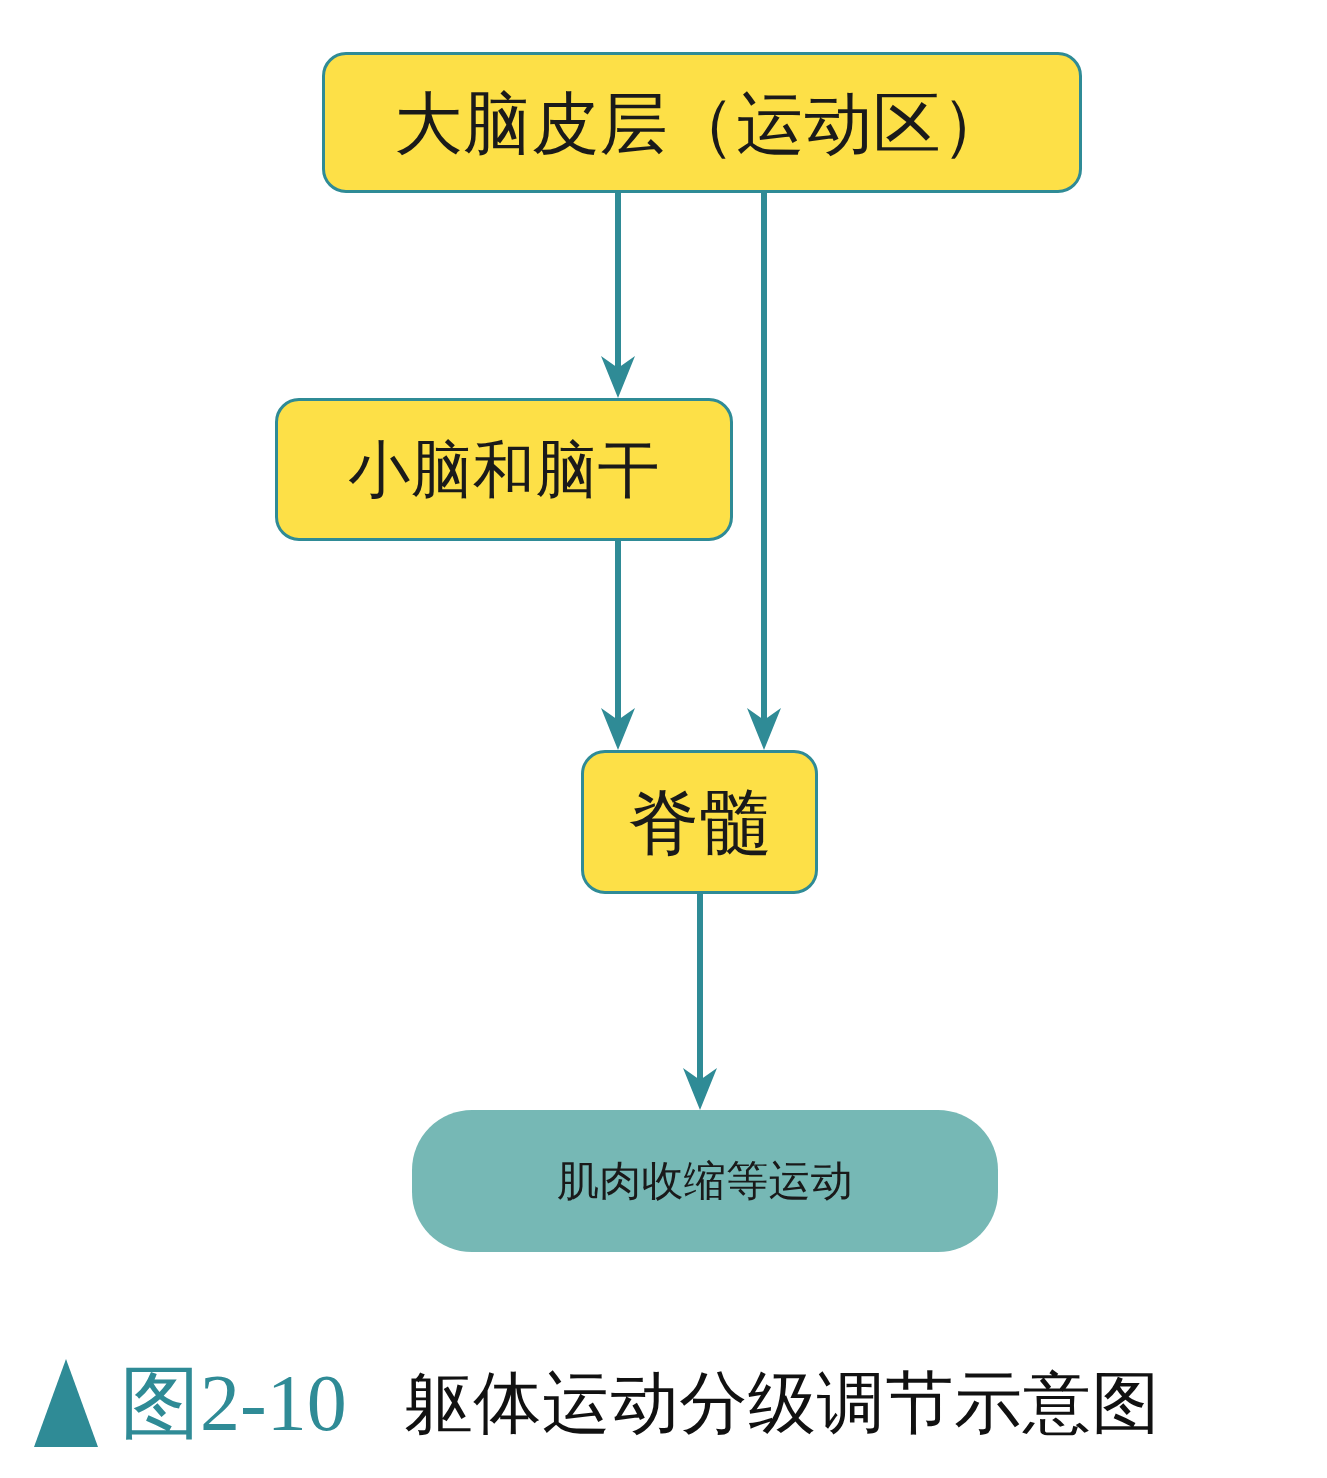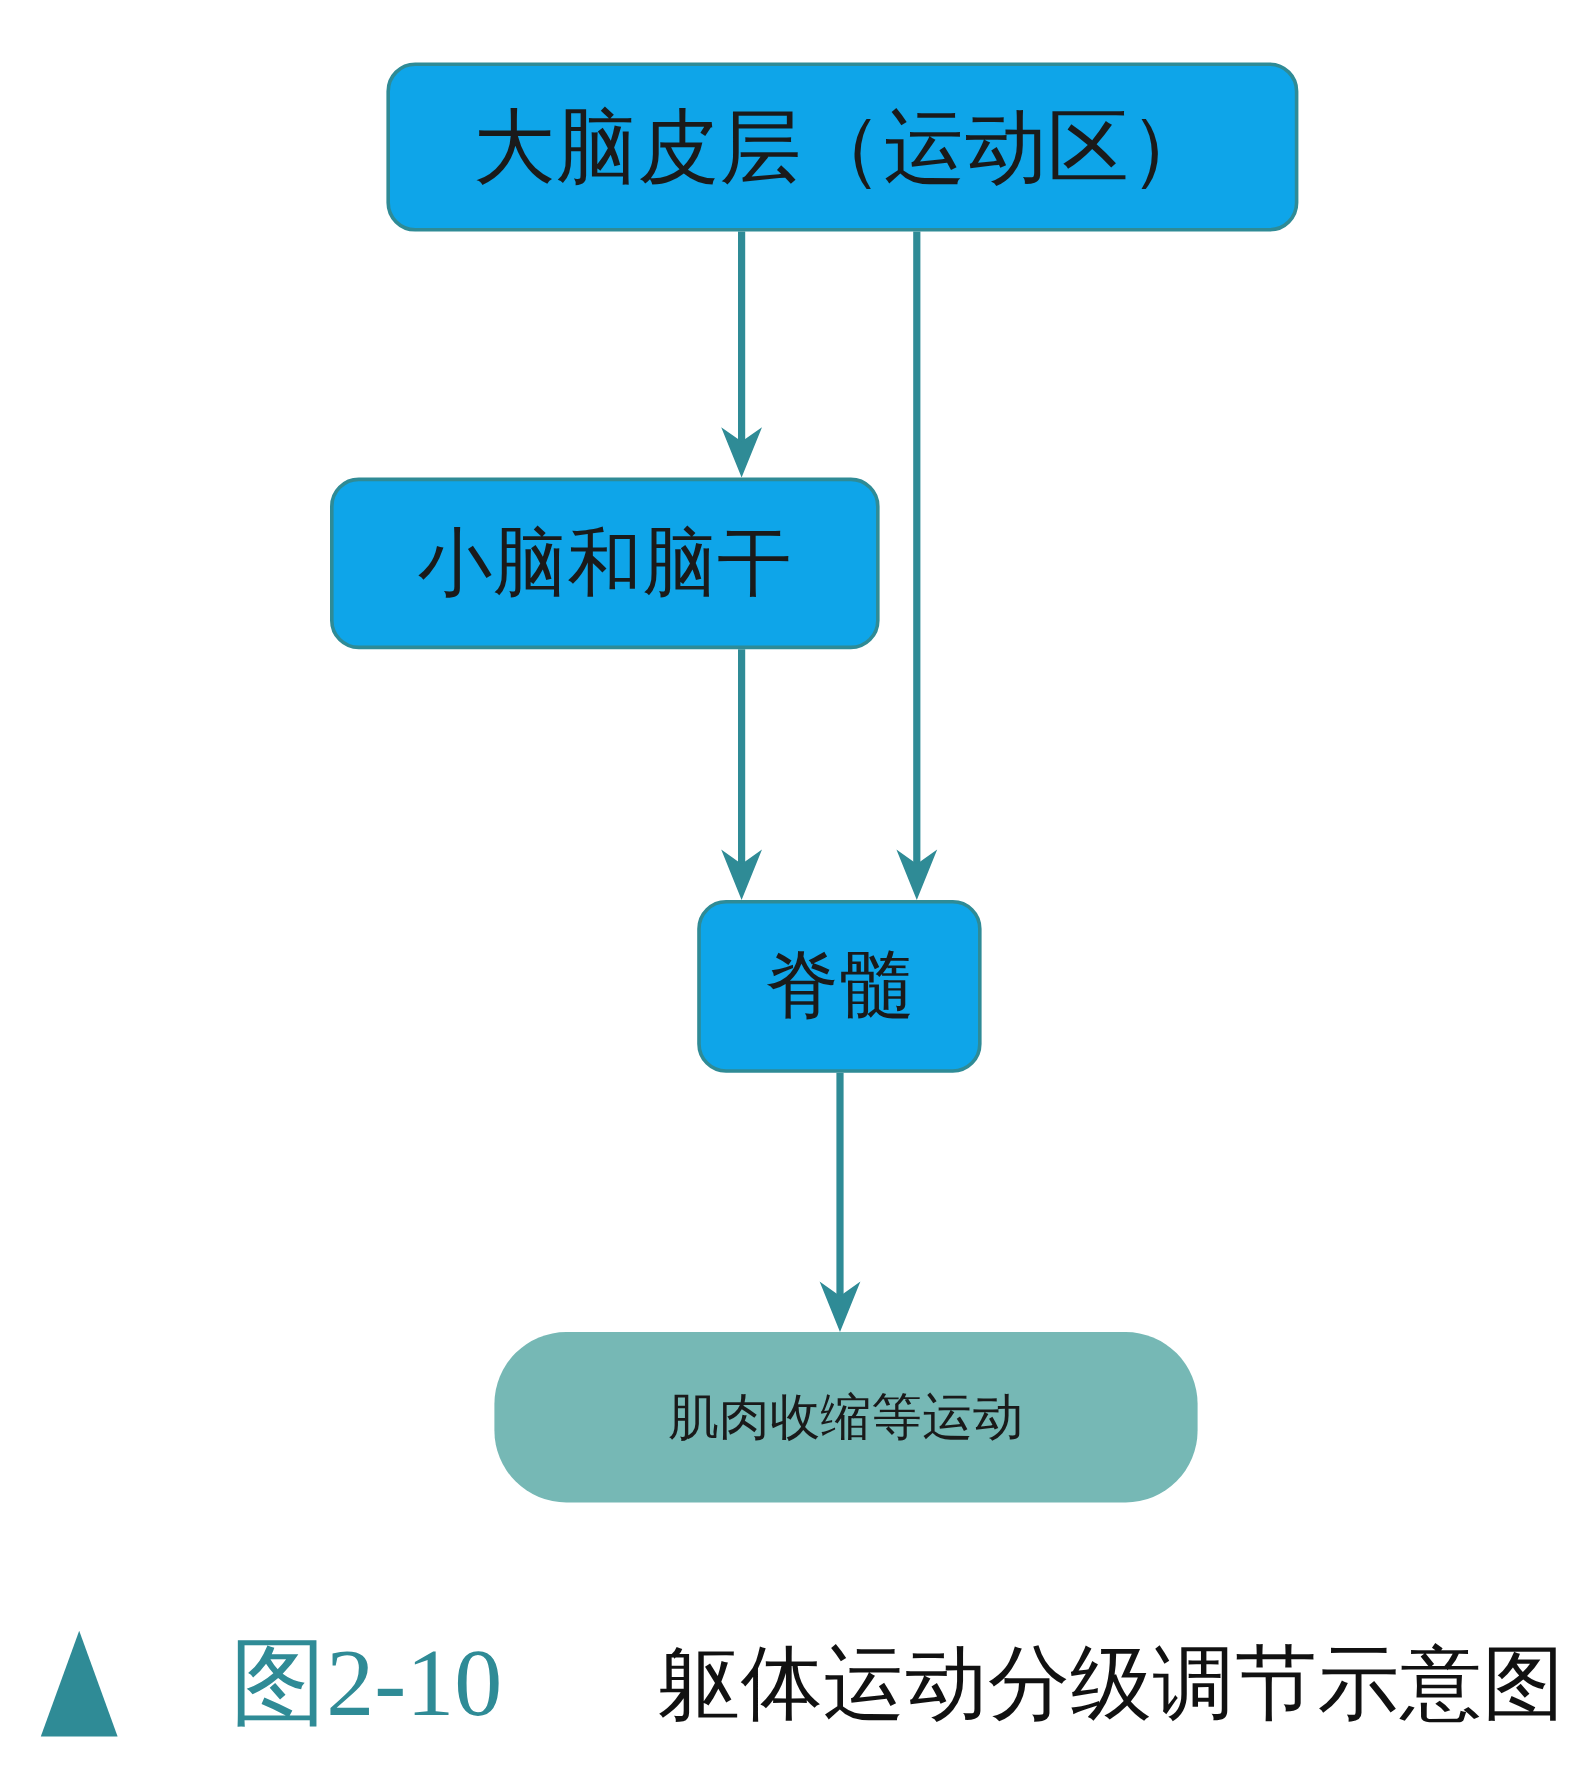--- a/index.html
+++ b/index.html
@@ -30,21 +30,21 @@
     box-sizing: border-box;
     display: flex;
     align-items: center;
     justify-content: center;
     text-align: center;
     color: #1a1a1a;
     letter-spacing: 0.02em;
     white-space: nowrap;
   }
   .node-outline {
-    background: #0ea5e9;
+    background: #fde047;
     border: 3px solid #2f8b96;
   }
   .node-filled {
     background: #76b8b5;
     border: none;
   }
 
   .node-label {
     display: block;
     line-height: 1;
@@ -69,42 +69,41 @@
   }
   #node-cerebellum .node-label { font-size: 62px; }
 
   #node-spinal {
     left: 581px;
     top: 750px;
     width: 237px;
     height: 144px;
     border-radius: 24px;
   }
-  #node-spinal .node-label { font-size: 62px; }
+  #node-spinal .node-label { font-size: 72px; }
 
   #node-muscle {
     left: 412px;
     top: 1110px;
     width: 586px;
     height: 142px;
     border-radius: 60px;
   }
   #node-muscle .node-label { font-size: 42px; }
 
   
   #figure-caption {
     position: absolute;
     left: 34px;
     top: 1348px;
     width: 1270px;
     height: 110px;
     display: flex;
     align-items: center;
     font-family: "Liberation Serif", serif;
-    justify-content: space-between;
   }
   #caption-triangle {
     width: 0;
     height: 0;
     border-left: 32px solid transparent;
     border-right: 32px solid transparent;
     border-bottom: 88px solid #2f8b96;
     margin-right: 22px;
     flex: none;
   }

